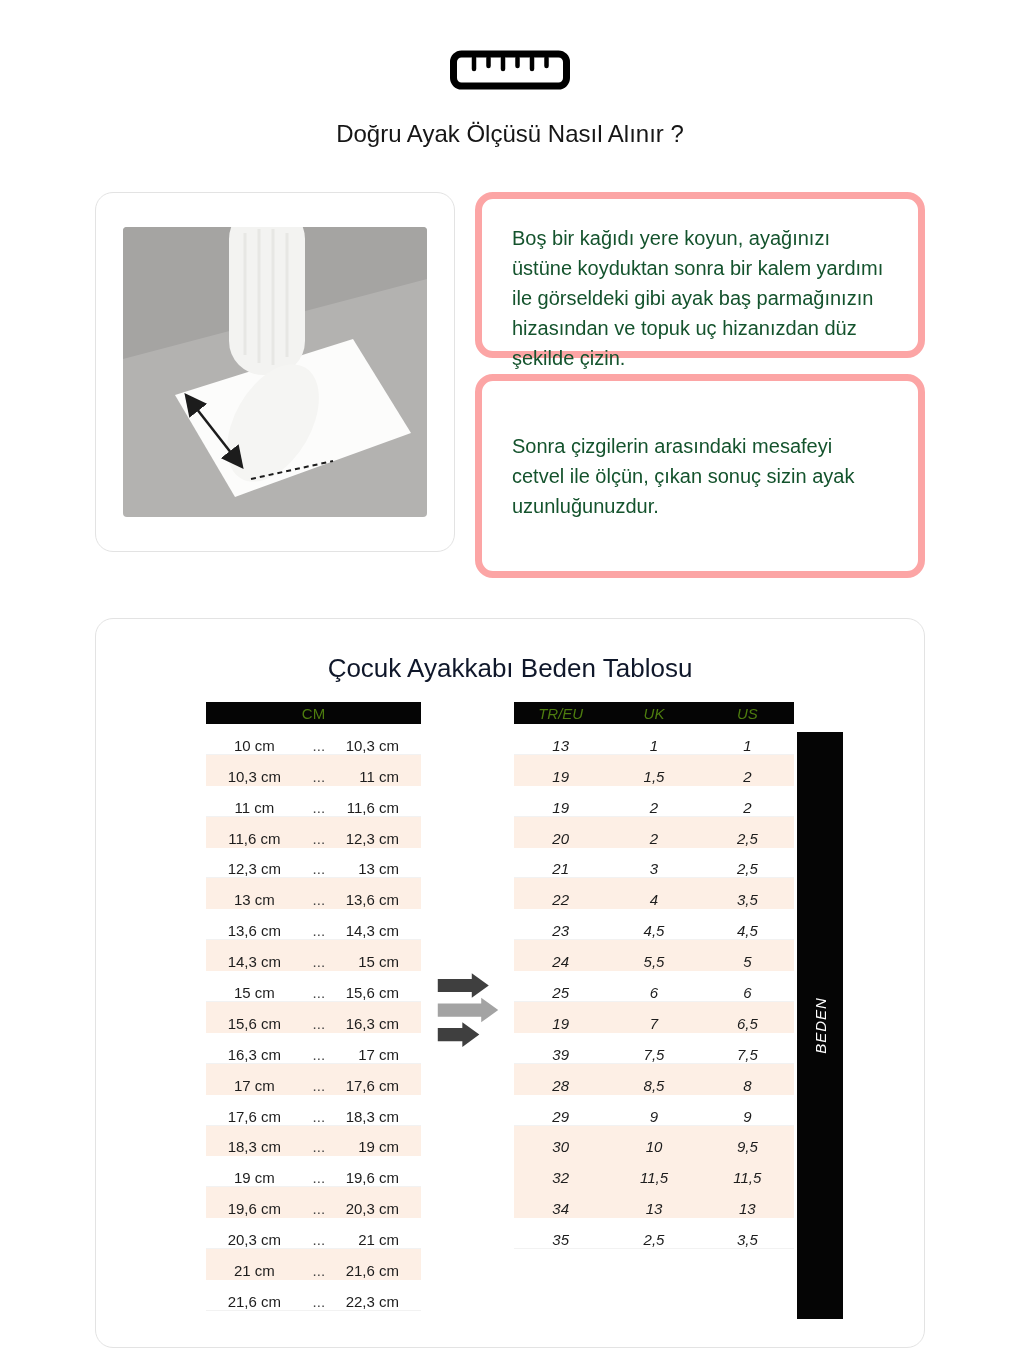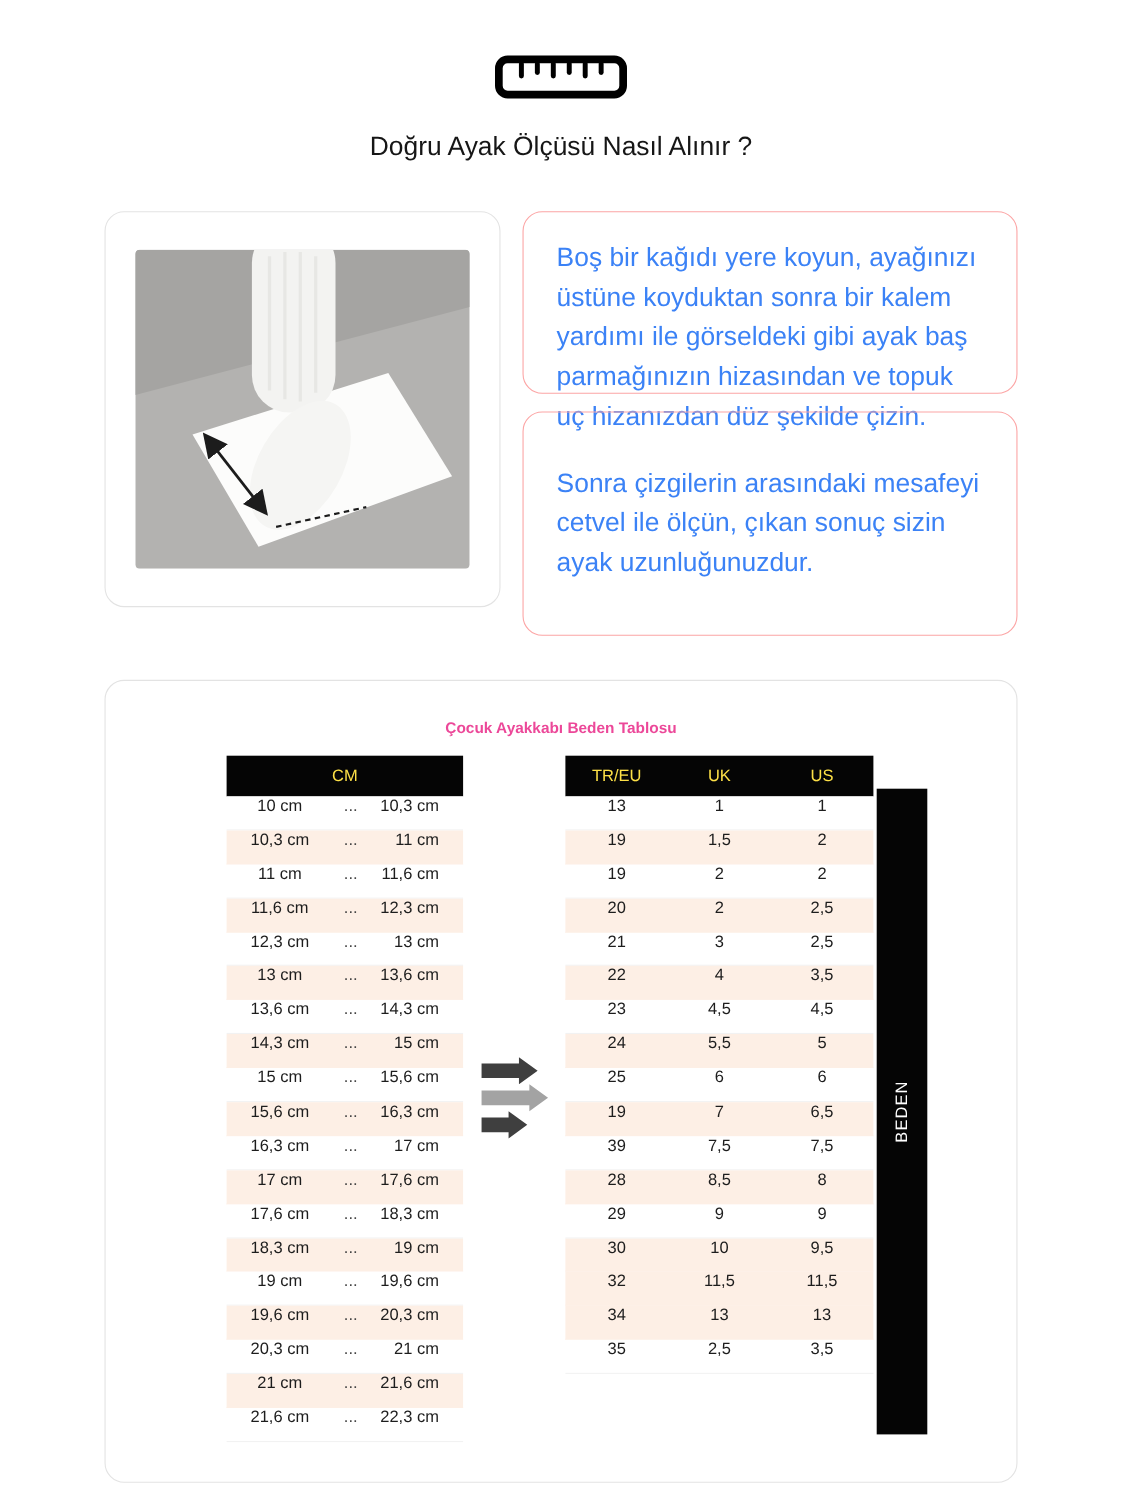--- a/index.html
+++ b/index.html
@@ -18,54 +18,54 @@
   
   .guide { display:flex; gap:20px; padding:0 95px; margin-top:44px; }
   .photo-card {
     flex:0 0 360px; width:360px; height:360px;
     border:1px solid #e3e3e3; border-radius:18px;
     display:flex; align-items:center; justify-content:center;
   }
   .photo { width:304px; height:290px; border-radius:4px; overflow:hidden; display:block; }
   .text-cards { display:flex; flex-direction:column; gap:16px; flex:1; }
   .text-card {
-    border:1px solid #fca5a5; border-radius:18px;
-    padding:24px 30px; font-size:24px; line-height:1.5; color:#3b82f6;
+    border:7px solid #fca5a5; border-radius:18px;
+    padding:24px 30px; font-size:20px; line-height:1.5; color:#14532d;
   }
   .text-card.first  { height:166px; }
   .text-card.second { height:204px; display:flex; align-items:center; }
 
   
   .chart-card {
     margin:40px 95px 0; width:830px; height:730px;
     border:1px solid #e3e3e3; border-radius:18px;
   }
-  .chart-title { text-align:center; font-size:14px; font-weight:bold; padding-top:34px; color:#ec4899; }
+  .chart-title { text-align:center; font-size:26px; font-weight:normal; padding-top:34px; color:#0f172a; }
   .tables { display:flex; margin-top:18px; padding-left:110px; align-items:flex-start; }
 
   .thead {
-    height:37px; background:var(--header-bg, #050505); color:#fde047;
+    height:22px; background:var(--header-bg, #050505); color:#4d7c0f;
     display:flex; align-items:center; justify-content:center; font-size:15px;
   }
   .trow {
-    height:30.9px; display:flex; align-items:flex-start; font-size:15px;
+    height:30.9px; display:flex; align-items:flex-end; font-size:15px;
     border-bottom:1px solid #f2f2f2; background:#fff;
   }
   .trow.alt { background:var(--row-alt, #fdefe5); border-bottom:1px solid var(--row-alt, #fdefe5); }
 
   .cm-table { width:215px; flex:0 0 215px; }
   .c-from { width:45%; text-align:center; }
   .c-sep  { width:15%; text-align:center; color:#454545; }
   .c-to   { width:40%; text-align:right; padding-right:22px; }
 
   .arrow-zone { width:93px; flex:0 0 93px; align-self:stretch; display:flex; align-items:center; justify-content:center; }
   .arrow-dark { fill:var(--arrow-dark, #3f3f3f); }
   .arrow-gray { fill:var(--arrow-gray, #a3a3a3); }
 
-  .size-wrap { display:flex; align-items:flex-start; }
+  .size-wrap { display:flex; align-items:flex-start;font-style:italic; }
   .size-table { width:280px; flex:0 0 280px; }
   .size-table .thead { justify-content:space-between; }
   .hcell { flex:1; text-align:center; }
   .scell { flex:1; text-align:center; }
 
   .beden-bar {
     width:46px; height:587px; background:var(--sidebar-bg, #050505);
     margin-top:30px; margin-left:3px;
     display:flex; align-items:center; justify-content:center;
   }

